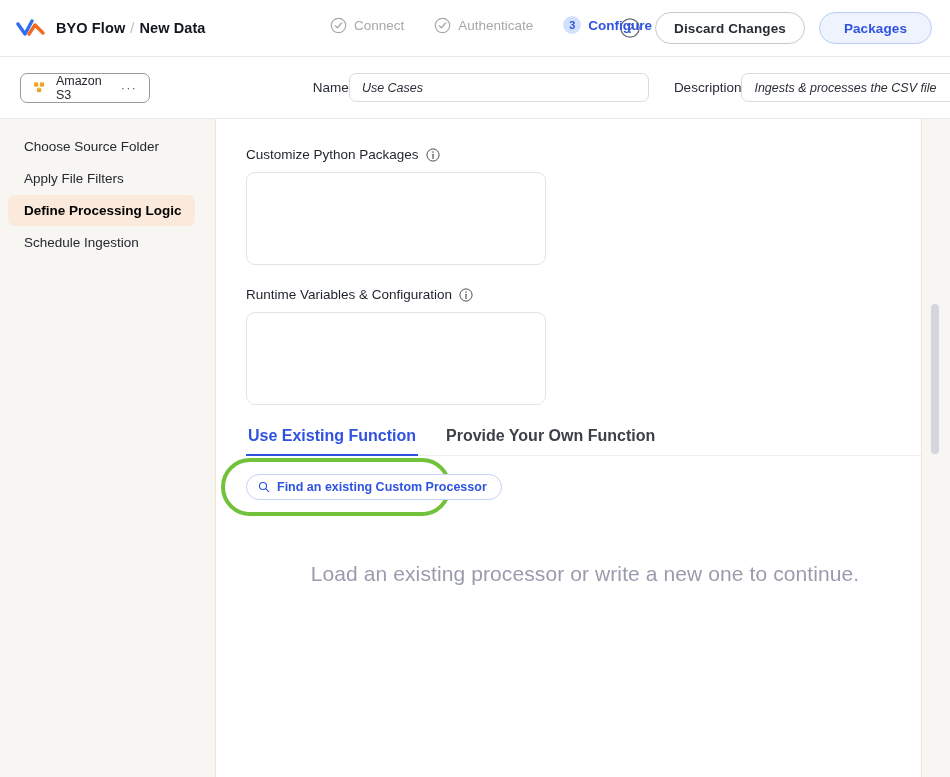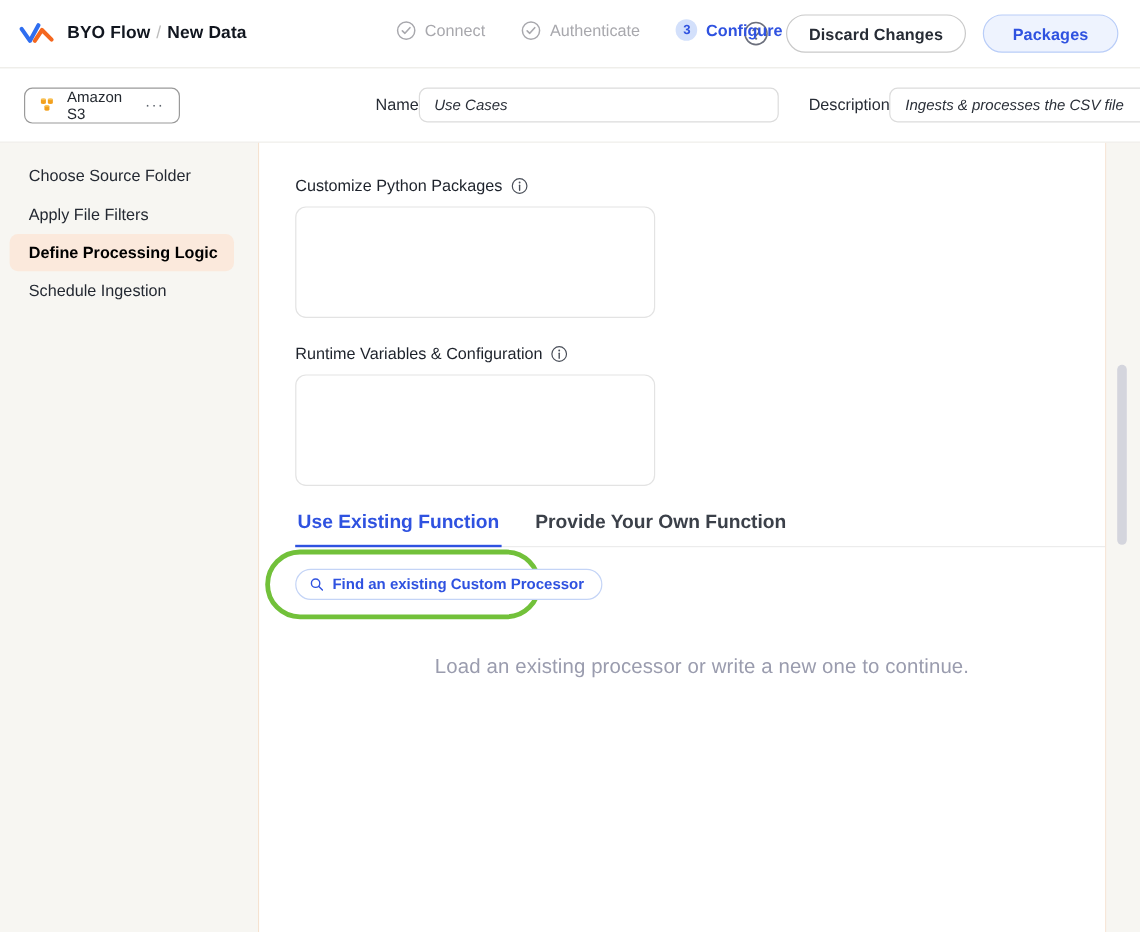--- a/index.html
+++ b/index.html
@@ -321,23 +321,23 @@
     top: -16px;
     width: 230px;
     height: 58px;
     border: 4.5px solid #72c13a;
     border-radius: 999px;
     z-index: 1;
     pointer-events: none;
   }
 
   .empty-state {
-    margin-top: 44px;
+    margin-top: 60px;
     text-align: center;
-    font-size: 17px;
+    font-size: 21px;
     color: #9a9cae;
     letter-spacing: .1px;
     width: 678px;
   }
 
   
   .right-rail {
     width: 28px;
     flex: 0 0 28px;
     background: #f7f6f2;

